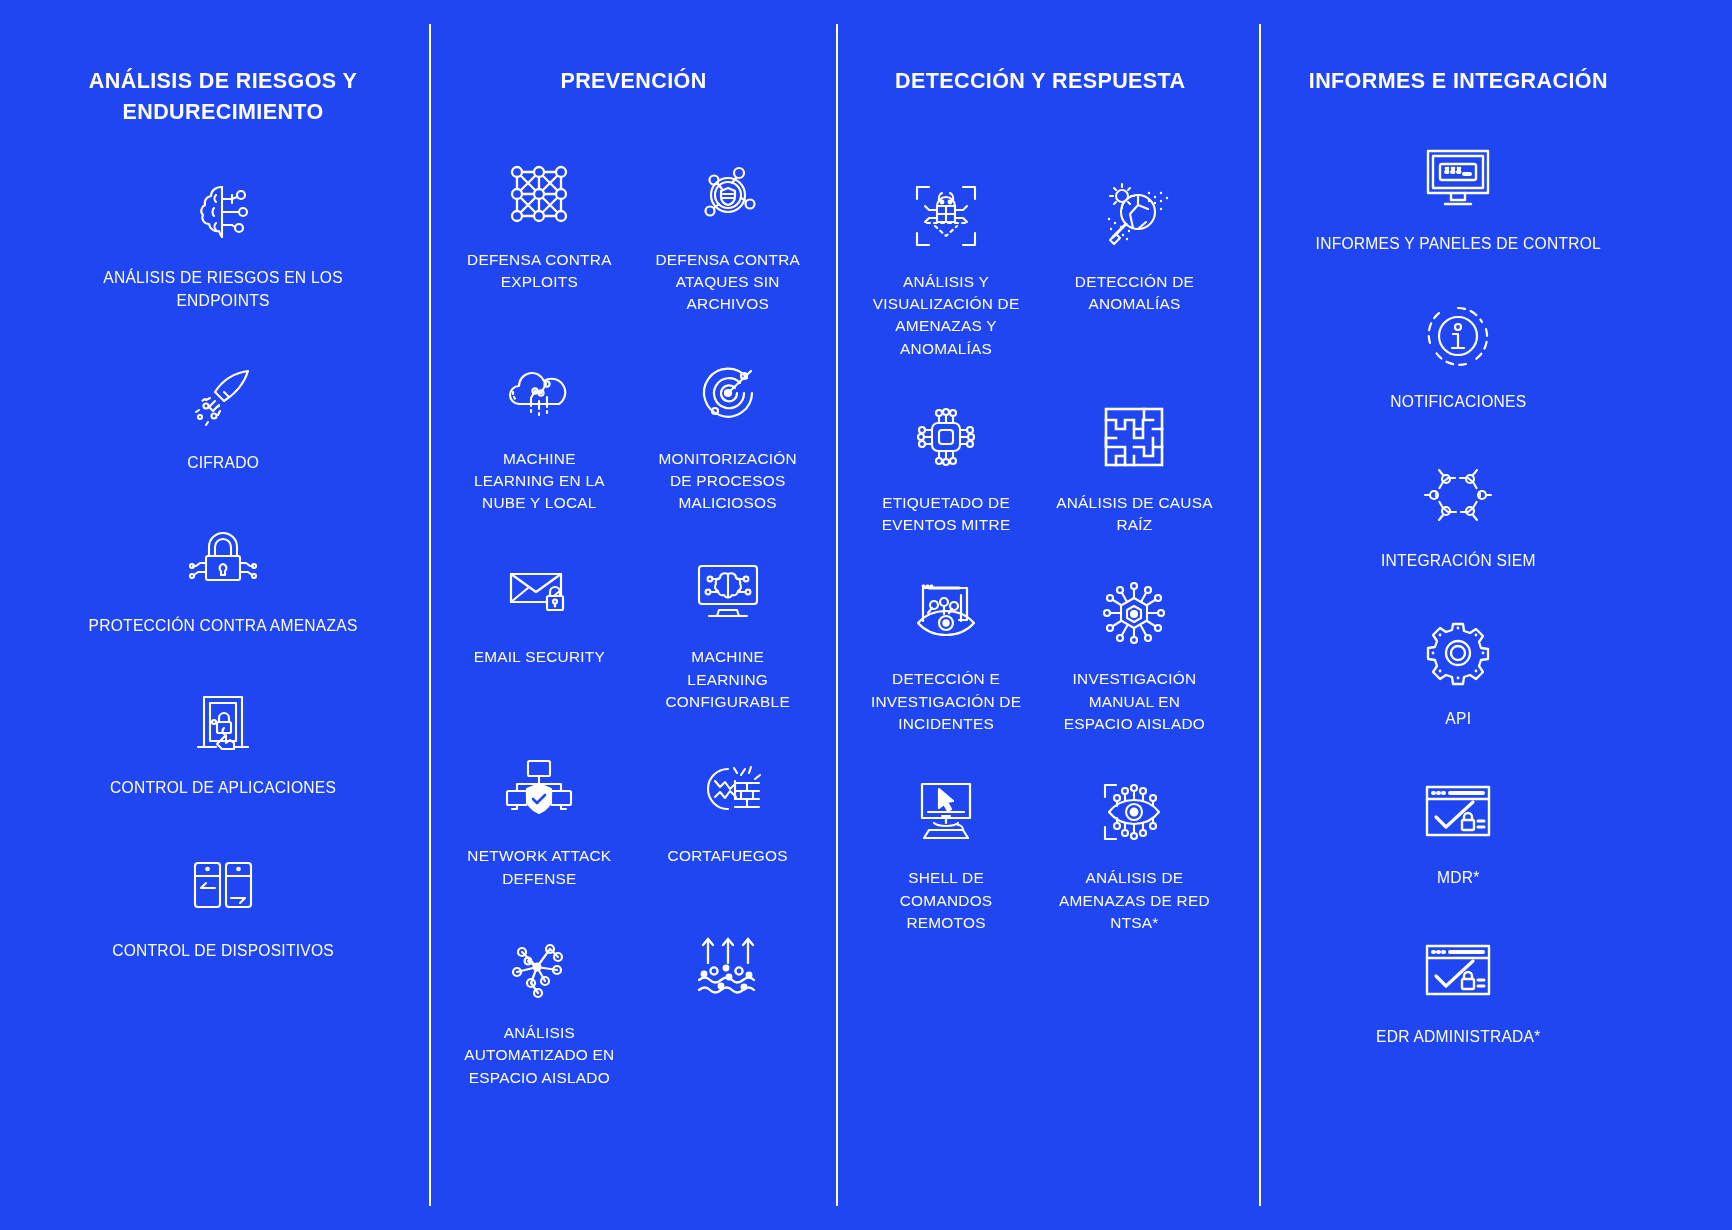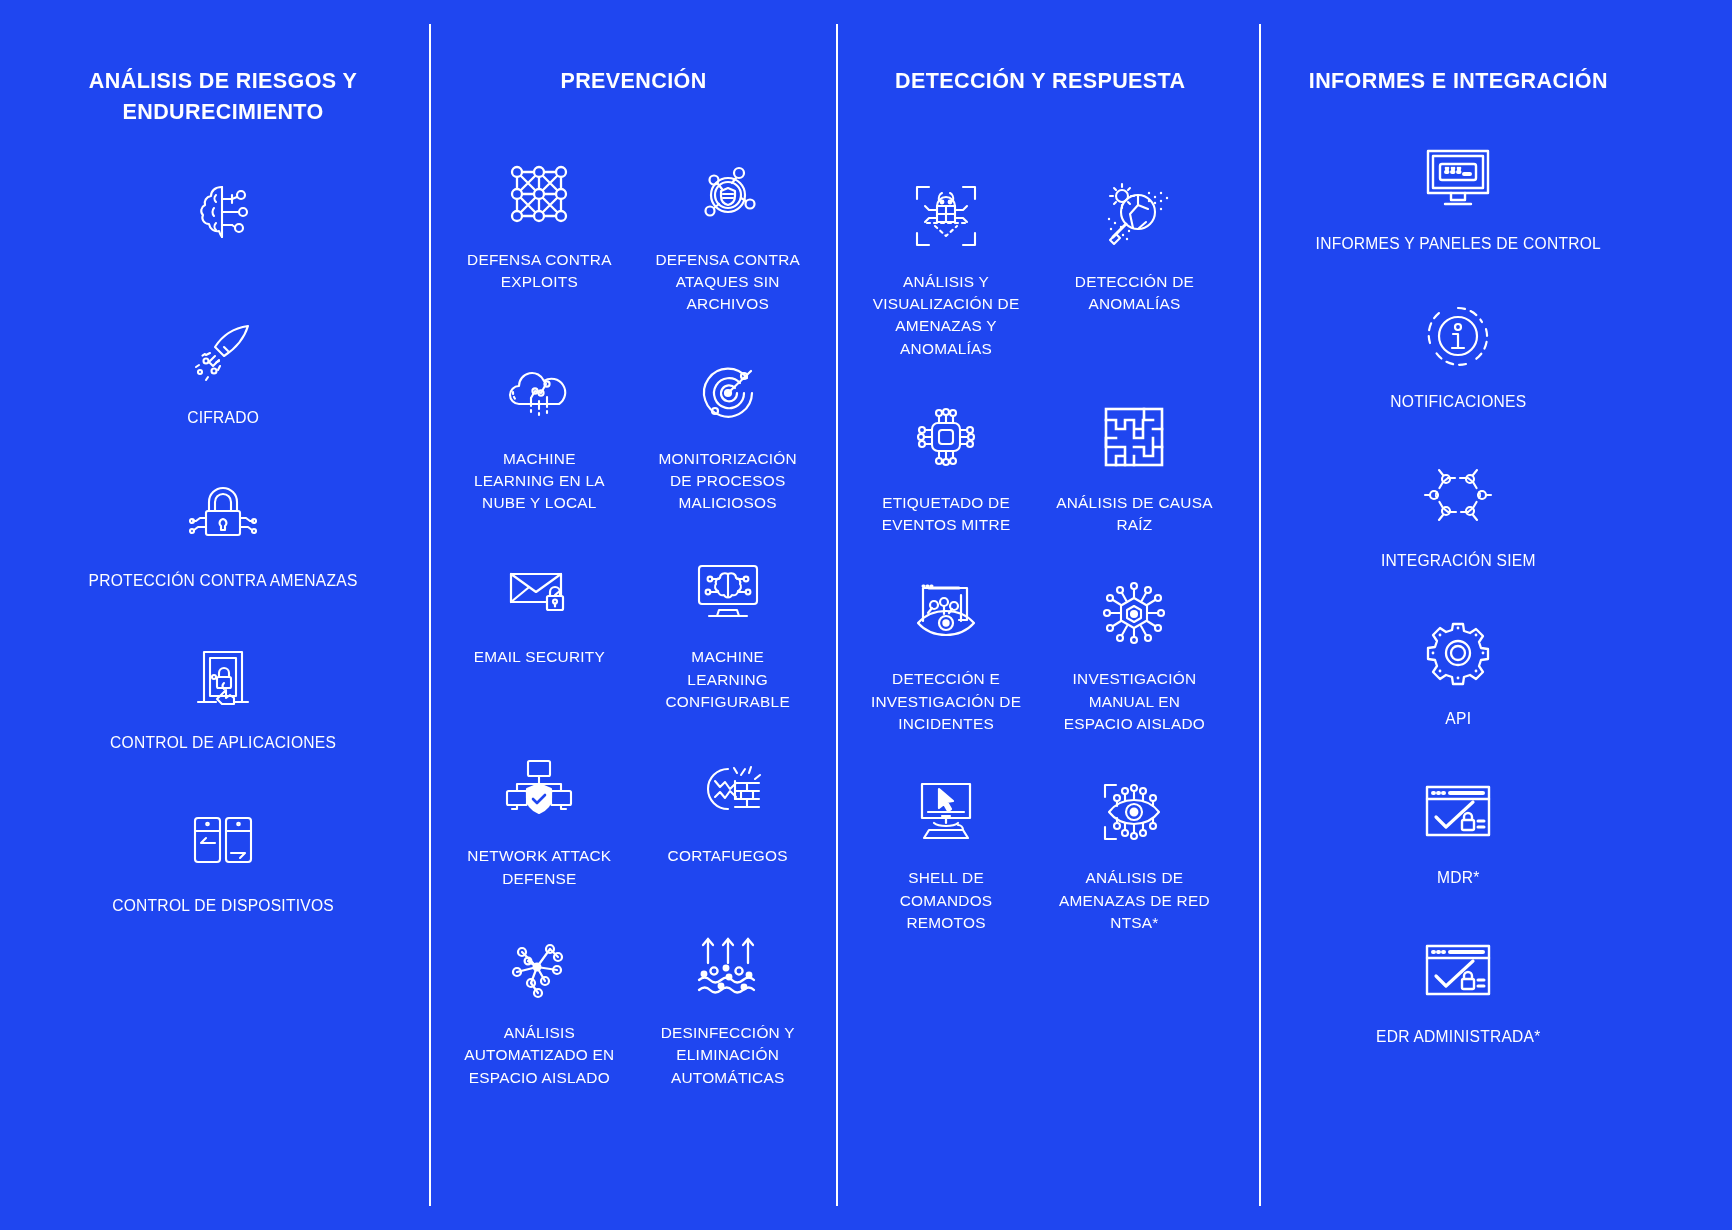--- a/index.html
+++ b/index.html
@@ -101,20 +101,22 @@
             <path d="M36 24h10M46 24v-4M46 24v4"></path>
             <path d="M36 37h14"></path>
             <path d="M36 50h10"></path>
             <path d="M30 20c-2 2-2 5 0 7M28 33c-2 2-2 6 0 8M30 48c-2 2-2 5 0 7"></path>
             <circle cx="55" cy="20" r="4"></circle>
               <circle cx="57" cy="37" r="4"></circle>
               <circle cx="53" cy="53" r="4"></circle>
             <path d="M46 24l5-2M50 37h3M46 50l3 2"></path>
           </svg>
         </span>
+        <span class="lbl">ANÁLISIS DE RIESGOS EN LOS
+ENDPOINTS</span>
       </div>
 
 
       <div class="cell">
         <span class="ico">
           <svg viewBox="0 0 74 74" fill="none" stroke="#fff" stroke-width="2.1" stroke-linecap="round" stroke-linejoin="round">
             <path d="M62 11c-14 2-26 10-33 21l9 9c11-7 20-17 24-30z"></path>
             <path d="M29 41l-6 6 4 4 6-6"></path>
             <path d="M38 32l4 4"></path>
             <circle cx="20" cy="46" r="2.5"></circle>
@@ -356,23 +358,20 @@
             <circle cx="35" cy="38" r="2.3" fill="#fff"></circle>
               <circle cx="13" cy="44" r="2.3" fill="#fff"></circle>
             <circle cx="58" cy="45" r="2.3" fill="#fff"></circle>
               <circle cx="38" cy="47" r="2.3" fill="#fff"></circle>
             <circle cx="30" cy="56" r="2.3" fill="#fff"></circle>
               <circle cx="53" cy="57" r="2.3" fill="#fff"></circle>
             <path d="M8 50q6-5 11 0t11 0 11 0 11 0 11 0"></path>
             <path d="M8 60q6-5 11 0t11 0 11 0 11 0 11 0"></path>
           </svg>
         </span>
-        <span class="lbl">DESINFECCIÓN Y
-ELIMINACIÓN
-AUTOMÁTICAS</span>
       </div>
 
     </div>
   </div>
 
   <div class="col c3">
     <div class="col-title">DETECCIÓN Y RESPUESTA</div>
     <div class="items two">
 
       <div class="cell">

